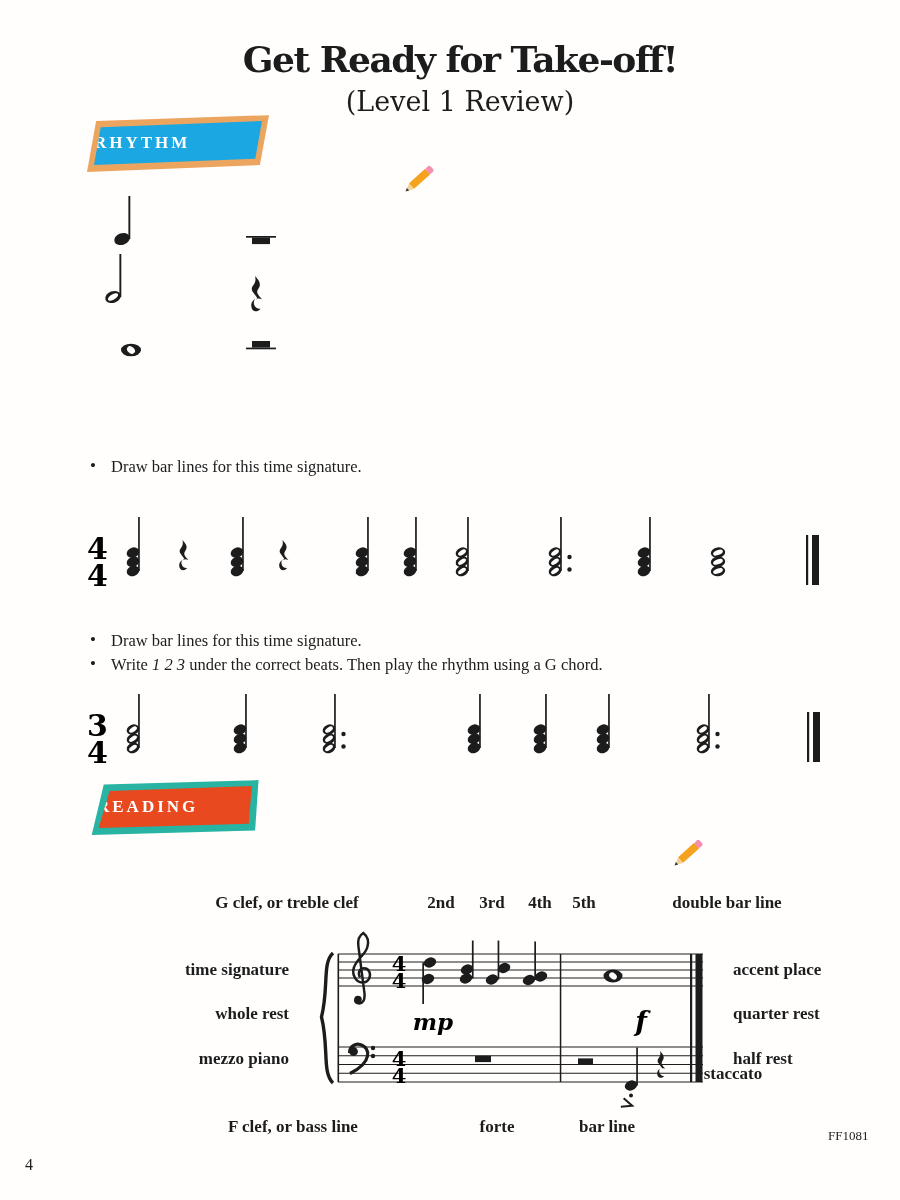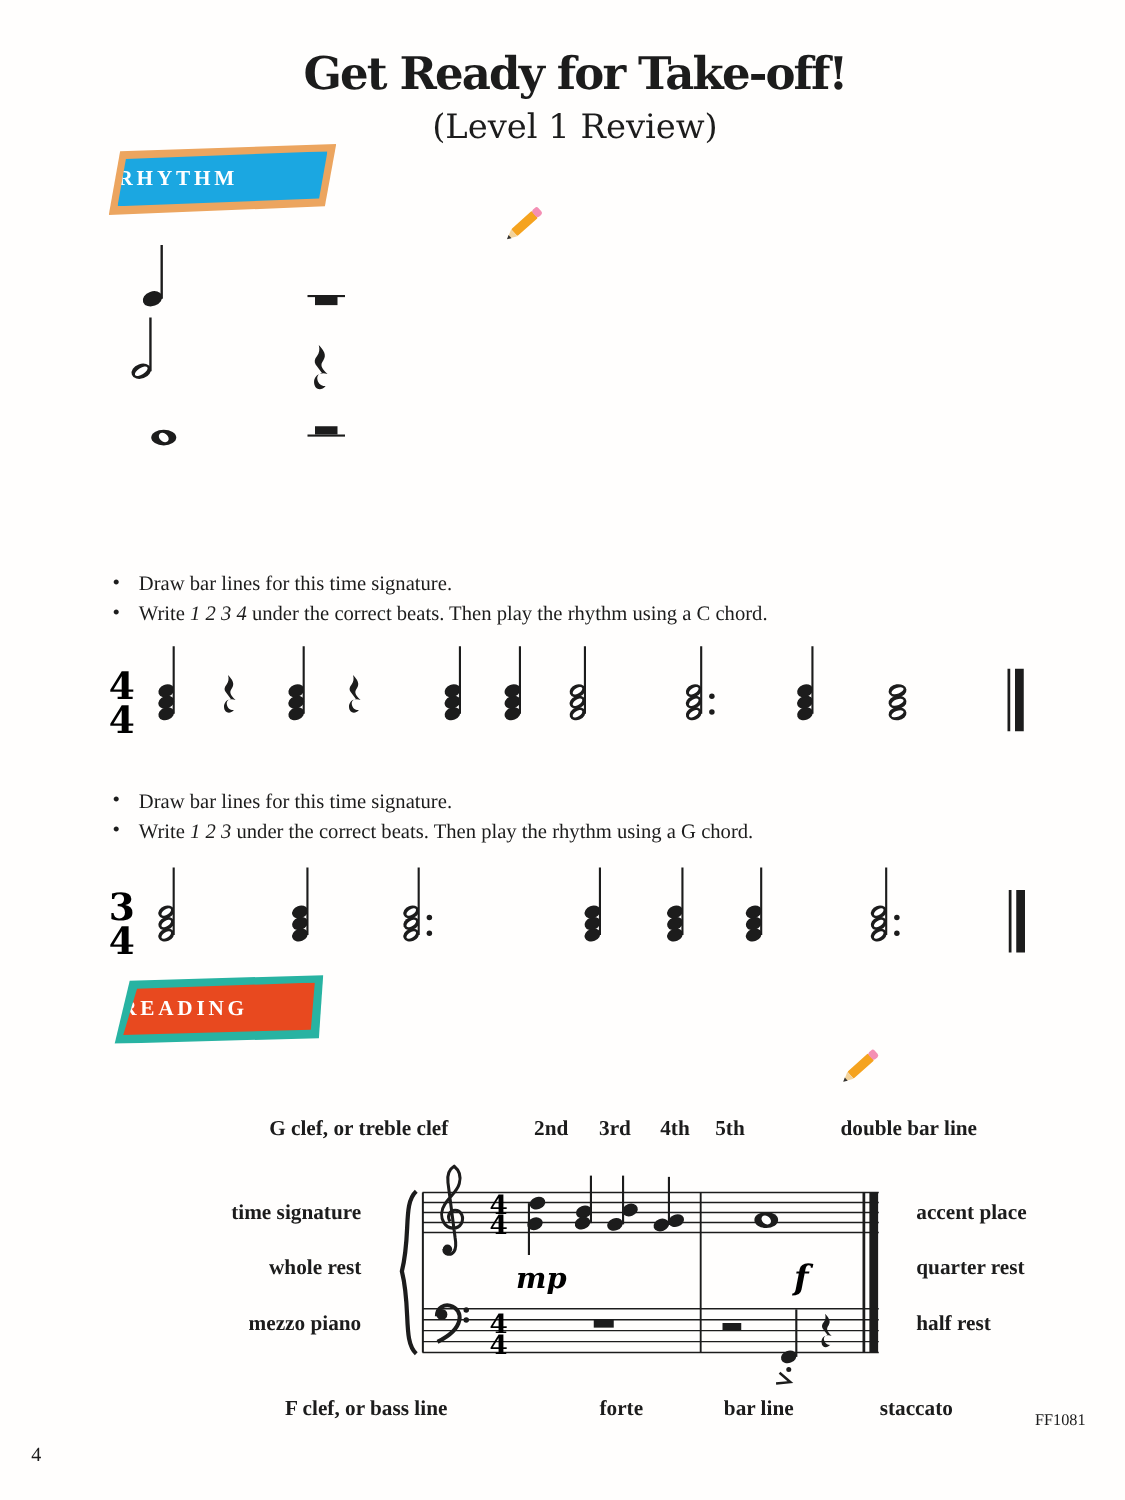--- a/index.html
+++ b/index.html
@@ -73,23 +73,20 @@
     <g>
       <rect x="167" y="151" width="18" height="6.6" fill="#1c1c1c"></rect>
       <rect x="161" y="157.6" width="30" height="1.7" fill="#1c1c1c"></rect>
     </g>
   </svg>
 
 
   <div class="bullet" style="left:111px;top:457px;">
     <span>Draw bar lines for this time signature.</span>
   </div>
-  <div class="bullet" style="left:111px;top:481px;">
-    <span>Write </span><span class="it">1 2 3 4</span><span> under the correct beats. Then play the rhythm using a C chord.</span>
-  </div>
 
   <svg id="rhythm1" class="abs" style="left:85px;top:505px;" width="740" height="110" viewBox="0 0 740 110">
     <text class="ts-big" x="12.5" y="54" text-anchor="middle">4</text>
     <text class="ts-big" x="12.5" y="81" text-anchor="middle">4</text>
   <g>
         <ellipse cx="48" cy="66" rx="6.5" ry="5" fill="#1C1C1C" transform="rotate(-21 48 66)"></ellipse>
         <ellipse cx="48" cy="56.8" rx="6.5" ry="5" fill="#1C1C1C" transform="rotate(-21 48 56.8)"></ellipse>
         <ellipse cx="48" cy="47.6" rx="6.5" ry="5" fill="#1C1C1C" transform="rotate(-21 48 47.6)"></ellipse>
         <rect x="53.1" y="12" width="1.7" height="54" fill="#1C1C1C"></rect>
       </g>
@@ -255,21 +252,21 @@
   <span class="term-left" style="top:1004px;">whole rest</span>
   <span class="term-left" style="top:1049px;">mezzo piano</span>
 
   <span class="term-right" style="top:960px;">accent place</span>
   <span class="term-right" style="top:1004px;">quarter rest</span>
   <span class="term-right" style="top:1049px;">half rest</span>
 
   <span class="term ctr" style="left:293px;top:1117px;">F clef, or bass line</span>
   <span class="term ctr" style="left:497px;top:1117px;">forte</span>
   <span class="term ctr" style="left:607px;top:1117px;">bar line</span>
-  <span class="term ctr" style="left:733px;top:1117px;">staccato</span>
+  <span class="term ctr" style="left:733px;top:1064px;">staccato</span>
 
   <svg class="abs" style="left:315px;top:925px;" width="400" height="200" viewBox="0 0 400 200">
     <g stroke="#1c1c1c" stroke-width="1.1">
       <line x1="23" y1="29" x2="388" y2="29"></line>
         <line x1="23" y1="37" x2="388" y2="37"></line>
       <line x1="23" y1="45" x2="388" y2="45"></line>
         <line x1="23" y1="53" x2="388" y2="53"></line>
       <line x1="23" y1="61" x2="388" y2="61"></line>
       <line x1="23" y1="122" x2="388" y2="122"></line>
         <line x1="23" y1="130.75" x2="388" y2="130.75"></line>

